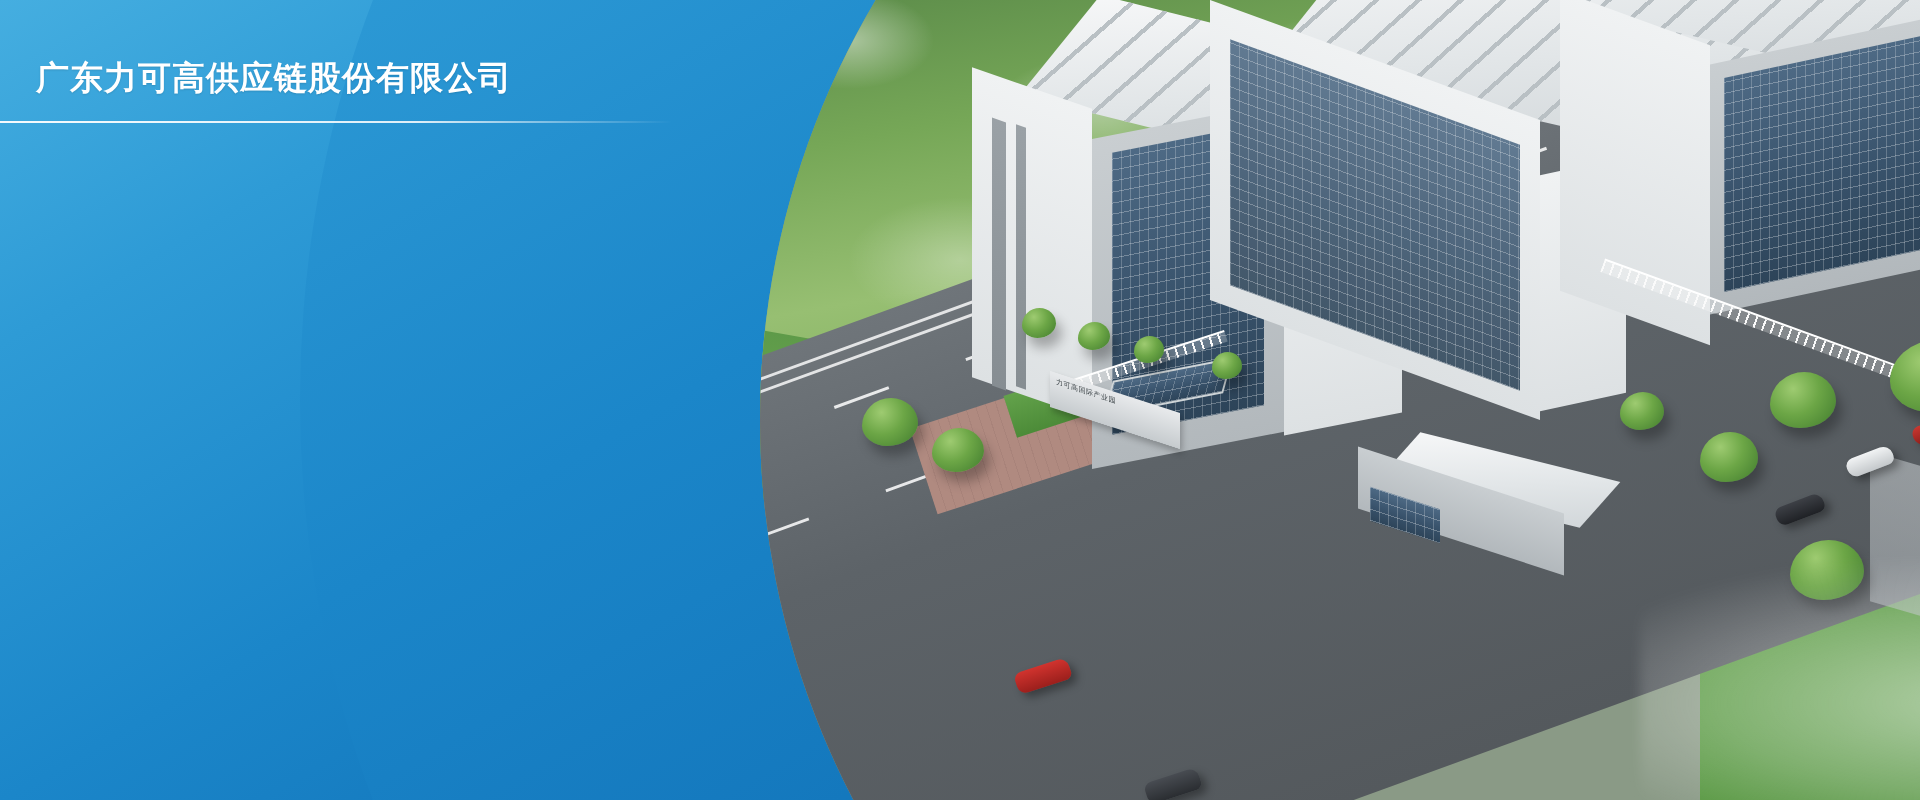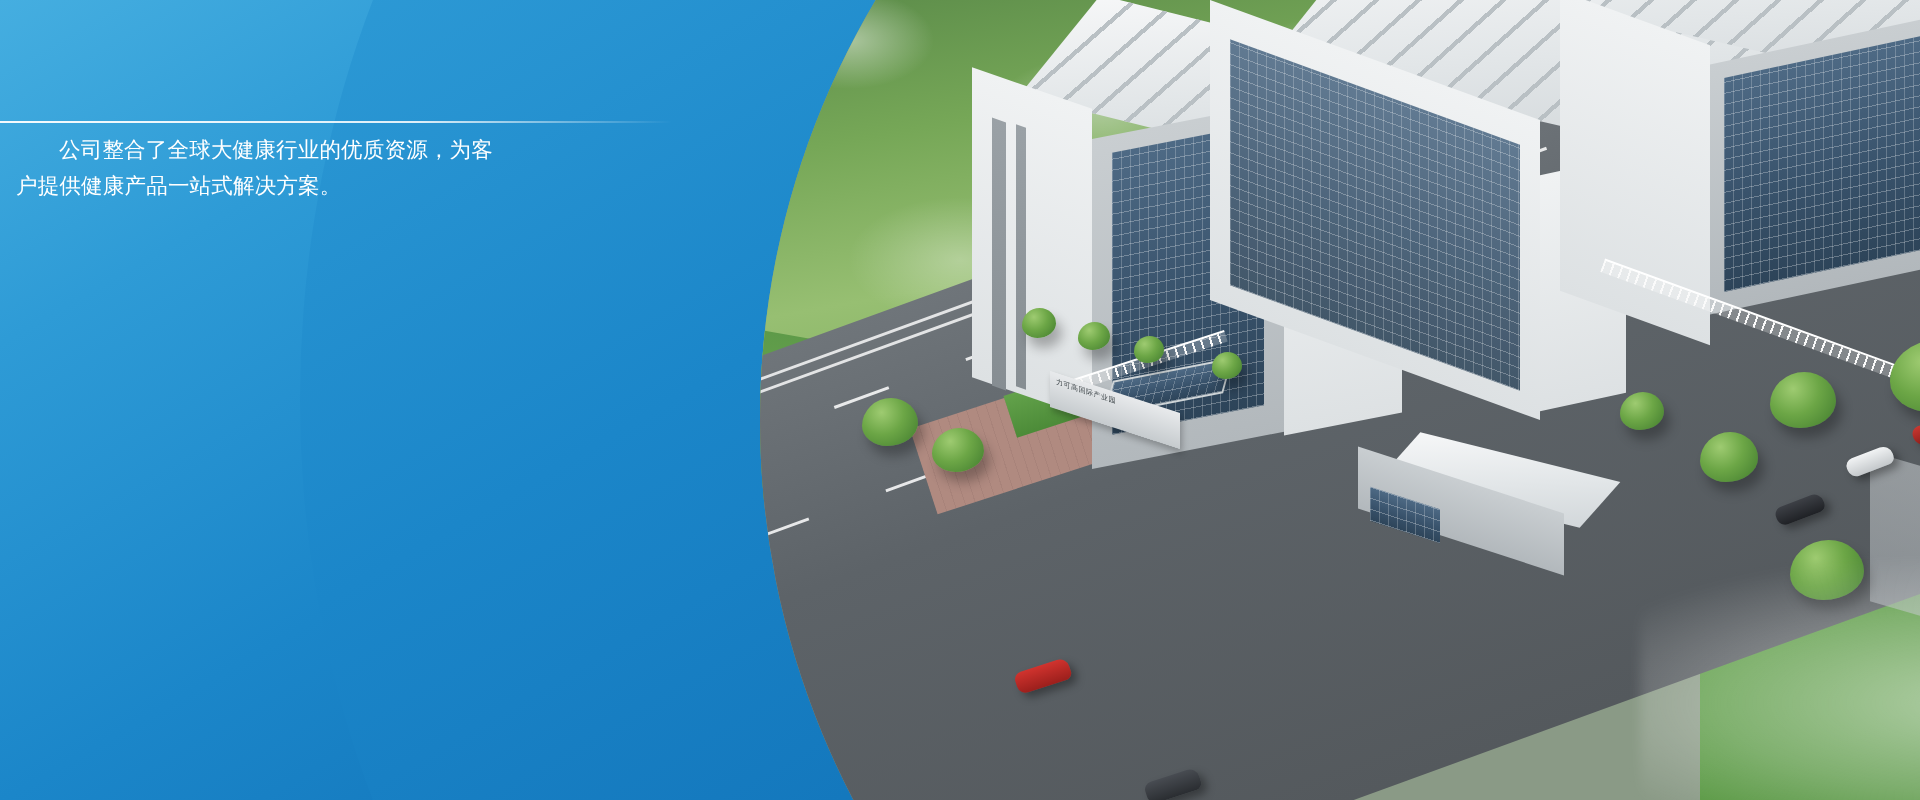--- a/index.html
+++ b/index.html
@@ -379,19 +379,19 @@
       <div class="car" style="left:385px; top:775px; width:56px; height:22px; background:linear-gradient(180deg,#484c52,#2a2d31); transform:rotate(-18deg);"></div>
       <div class="car" style="left:1015px; top:500px; width:50px; height:19px; background:linear-gradient(180deg,#3d4046,#1f2125); transform:rotate(-21deg);"></div>
       <div class="car" style="left:1086px; top:452px; width:48px; height:19px; background:linear-gradient(180deg,#f1f3f4,#c4c8cb); transform:rotate(-21deg);"></div>
       <div class="car" style="left:1152px; top:420px; width:48px; height:19px; background:linear-gradient(180deg,#c93730,#8d1f1b); transform:rotate(-21deg);"></div>
 
       <div class="haze"></div>
     </div>
   </div>
 
   <div id="text-col">
+    <h1 id="page-title">广东力可高供应链股份有限公司</h1>
     <div id="title-rule"></div>
     <div id="body-text">
-      <p>公司整合了全球大健康行业的优质资源，为客户提供健康产品一站式解决方案。</p>
     </div>
   </div>
 
 </div>
 
 </body></html>

